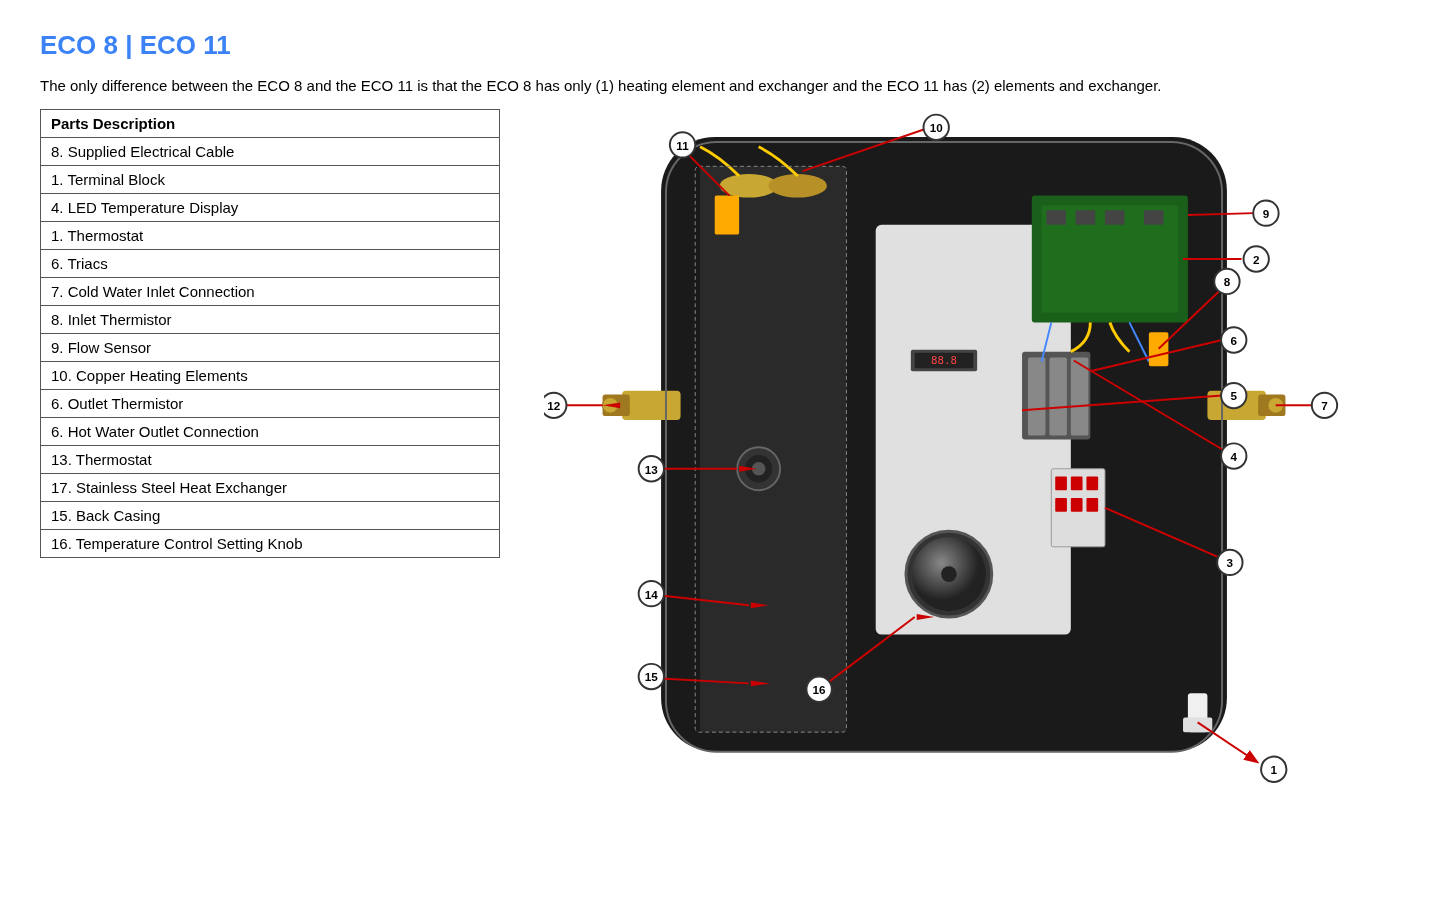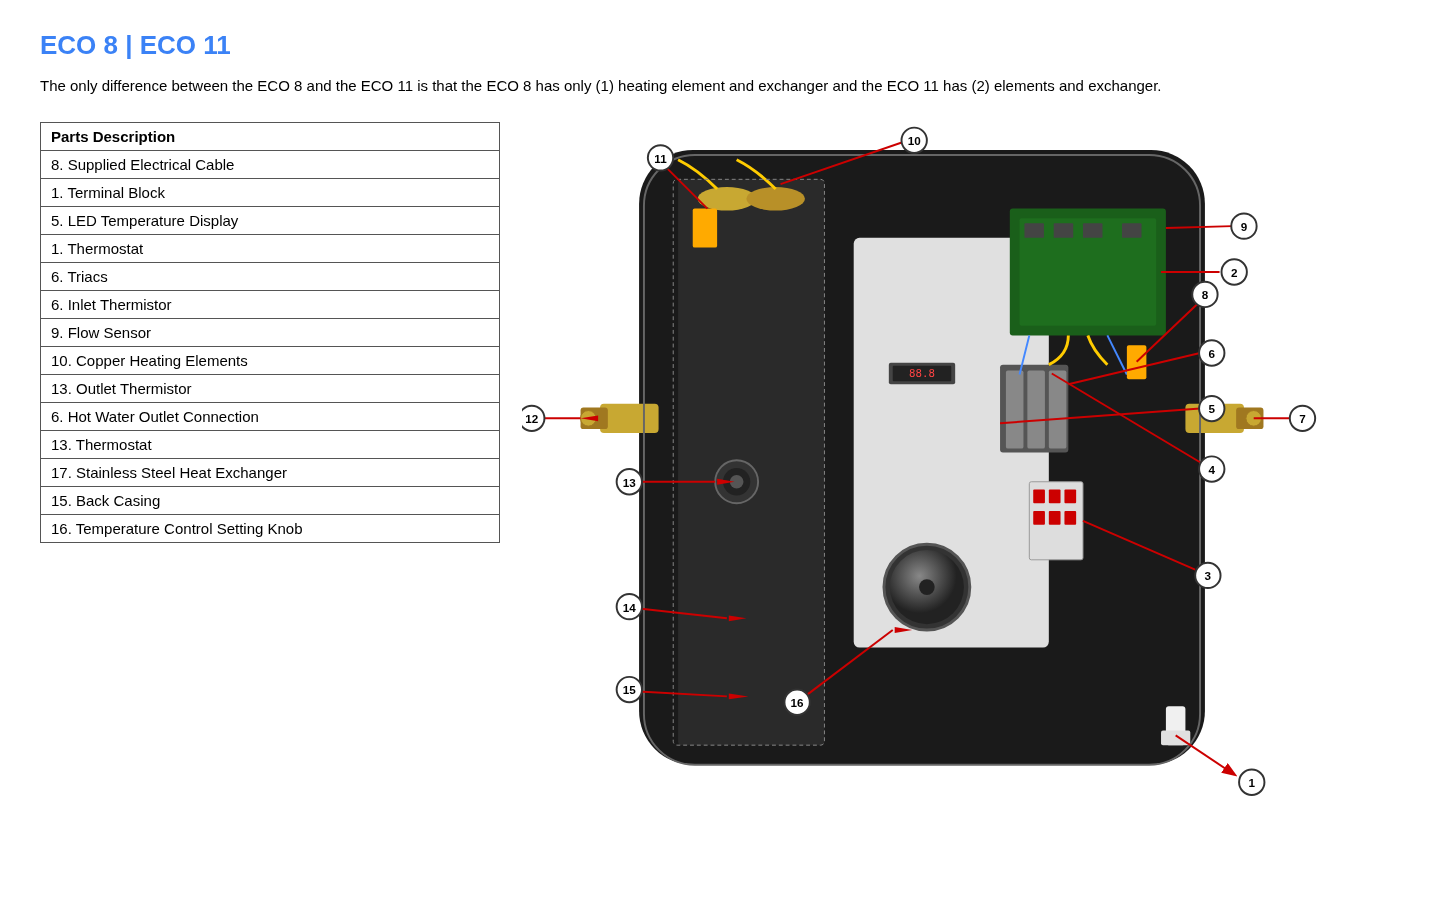--- a/index.html
+++ b/index.html
@@ -13,26 +13,26 @@
     }
     h1 {
       color: #3b82f6;
       font-size: 26px;
       font-weight: bold;
       margin-bottom: 14px;
     }
     .subtitle {
       font-size: 15px;
       line-height: 1.5;
-      margin-bottom: 24px;
+      margin-bottom: 11px;
       max-width: 1350px;
     }
     .content-row {
       display: flex;
-      gap: 22px;
+      gap: 44px;
       align-items: flex-start;
     }
     .parts-table {
       border-collapse: collapse;
       min-width: 460px;
       flex-shrink: 0;
     }
     .parts-table th, .parts-table td {
       border: 1px solid #555;
       padding: 5px 10px;
@@ -78,39 +78,42 @@
       </tr>
     </thead>
     <tbody id="parts-tbody">
     <tr>
           <td>8. Supplied Electrical Cable</td>
         </tr>
         <tr>
           <td>1. Terminal Block</td>
         </tr>
         <tr>
-          <td>5. LED Temperature Display</td>
+          <td>4. LED Temperature Display</td>
         </tr>
         <tr>
           <td>1. Thermostat</td>
         </tr>
         <tr>
           <td>6. Triacs</td>
         </tr>
         <tr>
-          <td>6. Inlet Thermistor</td>
+          <td>7. Cold Water Inlet Connection</td>
+        </tr>
+        <tr>
+          <td>8. Inlet Thermistor</td>
         </tr>
         <tr>
           <td>9. Flow Sensor</td>
         </tr>
         <tr>
           <td>10. Copper Heating Elements</td>
         </tr>
         <tr>
-          <td>13. Outlet Thermistor</td>
+          <td>6. Outlet Thermistor</td>
         </tr>
         <tr>
           <td>6. Hot Water Outlet Connection</td>
         </tr>
         <tr>
           <td>13. Thermostat</td>
         </tr>
         <tr>
           <td>17. Stainless Steel Heat Exchanger</td>
         </tr>

